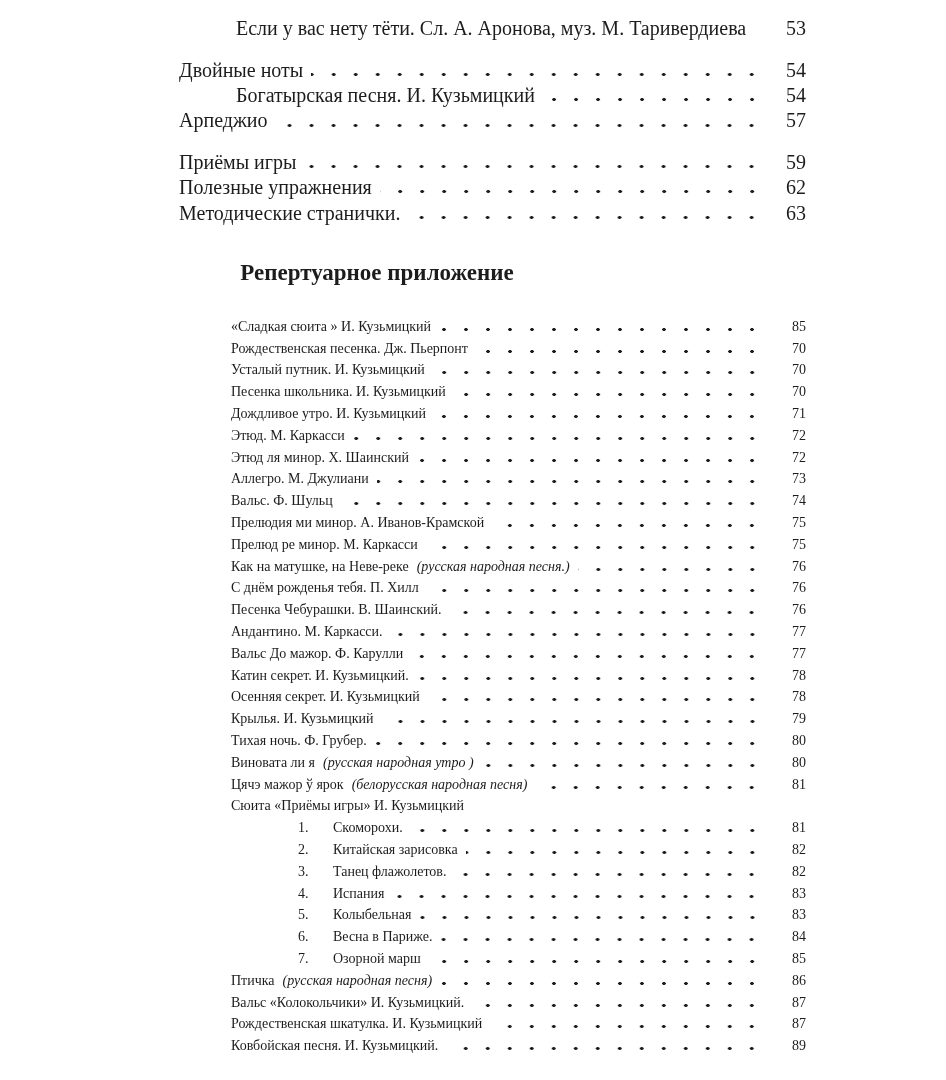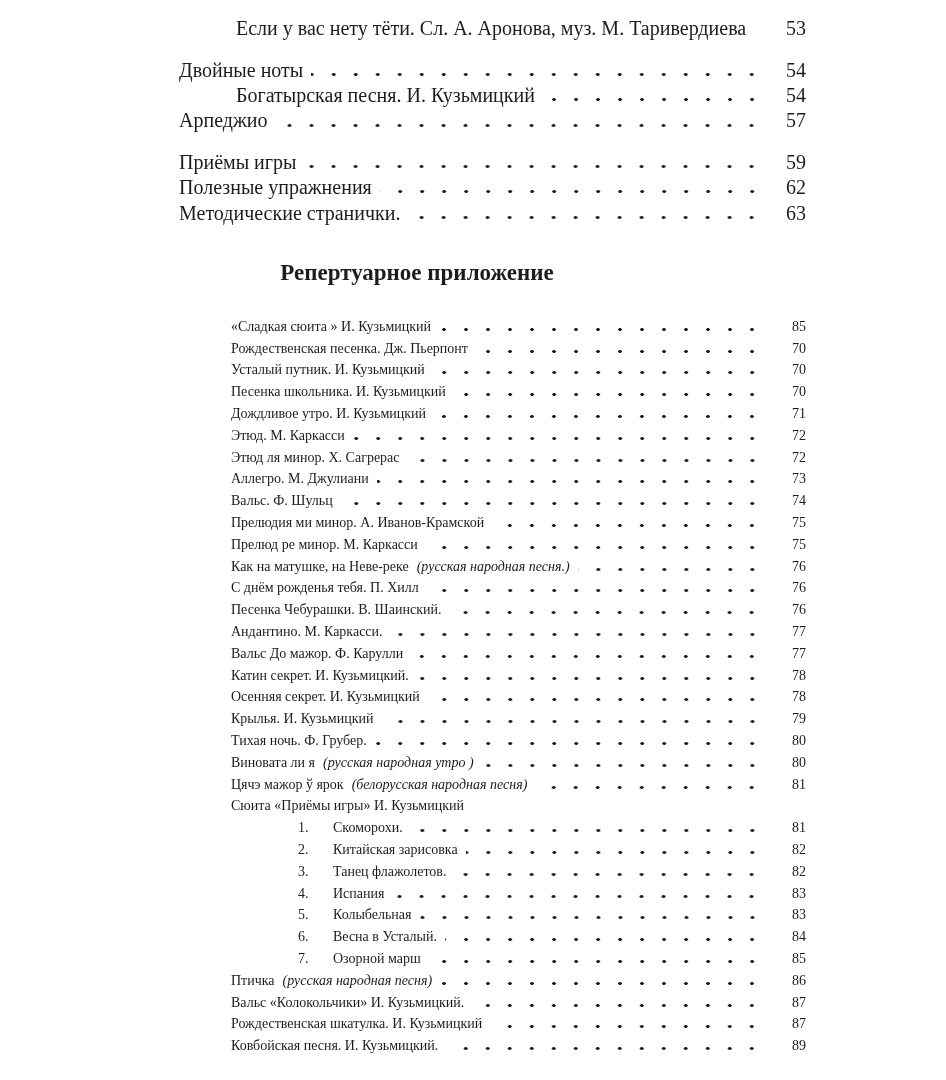--- a/index.html
+++ b/index.html
@@ -46,21 +46,20 @@
   .toc-top .row.indent{padding-left:57px;}
   .toc-top .row.gap{margin-top:16px;}
   
   .heading{
     position:absolute;
     left:0;top:260px;
     width:754px;
     text-align:center;
     font-weight:bold;
     font-size:23px;
-    margin-left:40px;
   }
   
   .toc-rep{
     position:absolute;
     left:187px;top:316px;
     width:619px;
     font-size:14px;
   }
   .toc-rep .row{height:21.8px;}
   .toc-rep .row.numbered{padding-left:67px;}
@@ -83,21 +82,21 @@
 
   <div class="heading">Репертуарное приложение</div>
 
   <div class="toc-rep" id="toc-rep">
       <div class="row"><span class="title">«Сладкая сюита » И. Кузьмицкий</span><span class="leader"></span><span class="page-num">85</span></div>
       <div class="row"><span class="title">Рождественская песенка. Дж. Пьерпонт</span><span class="leader"></span><span class="page-num">70</span></div>
       <div class="row"><span class="title">Усталый путник. И. Кузьмицкий</span><span class="leader"></span><span class="page-num">70</span></div>
       <div class="row"><span class="title">Песенка школьника. И. Кузьмицкий</span><span class="leader"></span><span class="page-num">70</span></div>
       <div class="row"><span class="title">Дождливое утро. И. Кузьмицкий</span><span class="leader"></span><span class="page-num">71</span></div>
       <div class="row"><span class="title">Этюд. М. Каркасси</span><span class="leader"></span><span class="page-num">72</span></div>
-      <div class="row"><span class="title">Этюд ля минор. Х. Сагрерас</span><span class="leader"></span><span class="page-num">72</span></div>
+      <div class="row"><span class="title">Этюд ля минор. Х. Шаинский</span><span class="leader"></span><span class="page-num">72</span></div>
       <div class="row"><span class="title">Аллегро. М. Джулиани</span><span class="leader"></span><span class="page-num">73</span></div>
       <div class="row"><span class="title">Вальс. Ф. Шульц</span><span class="leader"></span><span class="page-num">74</span></div>
       <div class="row"><span class="title">Прелюдия ми минор. А. Иванов-Крамской</span><span class="leader"></span><span class="page-num">75</span></div>
       <div class="row"><span class="title">Прелюд ре минор. М. Каркасси</span><span class="leader"></span><span class="page-num">75</span></div>
       <div class="row"><span class="title">Как на матушке, на Неве-реке</span><span class="italic">(русская народная песня.)</span><span class="leader"></span><span class="page-num">76</span></div>
       <div class="row"><span class="title">С днём рожденья тебя. П. Хилл</span><span class="leader"></span><span class="page-num">76</span></div>
       <div class="row"><span class="title">Песенка Чебурашки. В. Шаинский.</span><span class="leader"></span><span class="page-num">76</span></div>
       <div class="row"><span class="title">Андантино. М. Каркасси.</span><span class="leader"></span><span class="page-num">77</span></div>
       <div class="row"><span class="title">Вальс До мажор. Ф. Карулли</span><span class="leader"></span><span class="page-num">77</span></div>
       <div class="row"><span class="title">Катин секрет. И. Кузьмицкий.</span><span class="leader"></span><span class="page-num">78</span></div>
@@ -105,21 +104,21 @@
       <div class="row"><span class="title">Крылья. И. Кузьмицкий</span><span class="leader"></span><span class="page-num">79</span></div>
       <div class="row"><span class="title">Тихая ночь. Ф. Грубер.</span><span class="leader"></span><span class="page-num">80</span></div>
       <div class="row"><span class="title">Виновата ли я</span><span class="italic">(русская народная утро )</span><span class="leader"></span><span class="page-num">80</span></div>
       <div class="row"><span class="title">Цячэ мажор ў ярок</span><span class="italic">(белорусская народная песня)</span><span class="leader"></span><span class="page-num">81</span></div>
       <div class="row no-leader"><span class="title">Сюита «Приёмы игры» И. Кузьмицкий</span><span class="leader"></span><span class="page-num"></span></div>
       <div class="row numbered"><span class="num">1.</span><span class="title">Скоморохи.</span><span class="leader"></span><span class="page-num">81</span></div>
       <div class="row numbered"><span class="num">2.</span><span class="title">Китайская зарисовка</span><span class="leader"></span><span class="page-num">82</span></div>
       <div class="row numbered"><span class="num">3.</span><span class="title">Танец флажолетов.</span><span class="leader"></span><span class="page-num">82</span></div>
       <div class="row numbered"><span class="num">4.</span><span class="title">Испания</span><span class="leader"></span><span class="page-num">83</span></div>
       <div class="row numbered"><span class="num">5.</span><span class="title">Колыбельная</span><span class="leader"></span><span class="page-num">83</span></div>
-      <div class="row numbered"><span class="num">6.</span><span class="title">Весна в Усталый.</span><span class="leader"></span><span class="page-num">84</span></div>
+      <div class="row numbered"><span class="num">6.</span><span class="title">Весна в Париже.</span><span class="leader"></span><span class="page-num">84</span></div>
       <div class="row numbered"><span class="num">7.</span><span class="title">Озорной марш</span><span class="leader"></span><span class="page-num">85</span></div>
       <div class="row"><span class="title">Птичка</span><span class="italic">(русская народная песня)</span><span class="leader"></span><span class="page-num">86</span></div>
       <div class="row"><span class="title">Вальс «Колокольчики» И. Кузьмицкий.</span><span class="leader"></span><span class="page-num">87</span></div>
       <div class="row"><span class="title">Рождественская шкатулка. И. Кузьмицкий</span><span class="leader"></span><span class="page-num">87</span></div>
       <div class="row"><span class="title">Ковбойская песня. И. Кузьмицкий.</span><span class="leader"></span><span class="page-num">89</span></div>
     </div>
 
 </div>
 
 </body></html>

